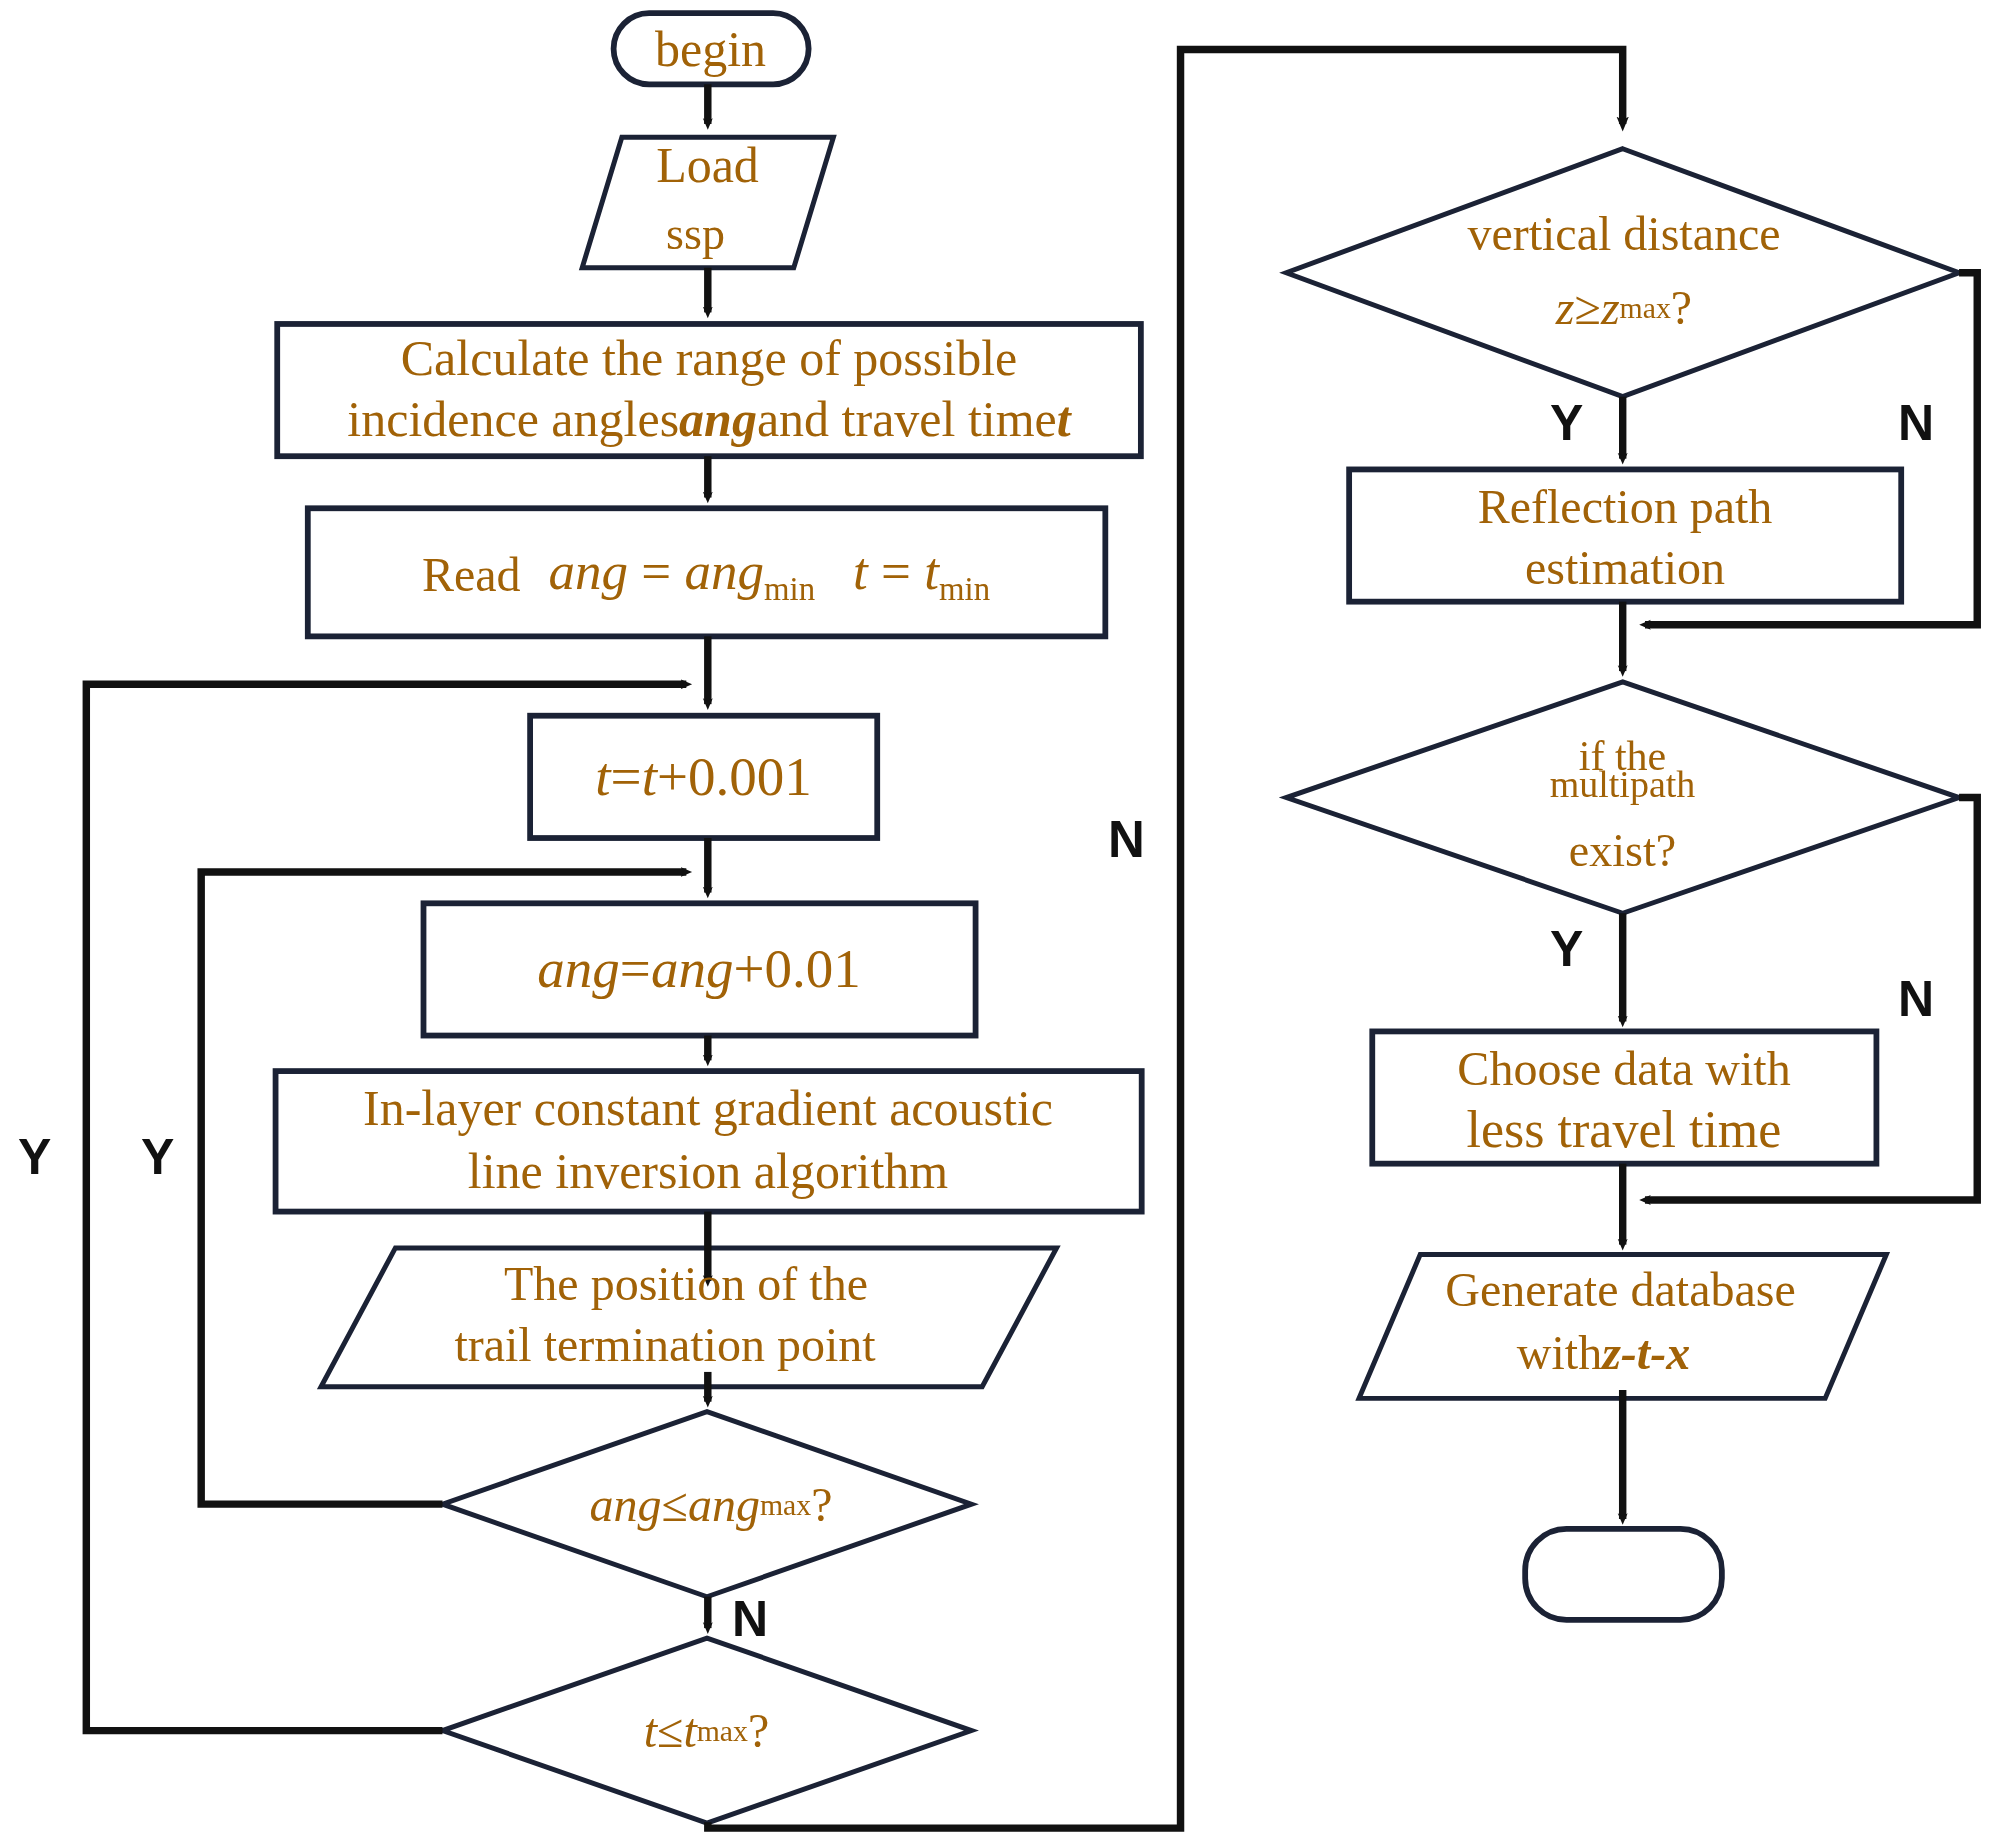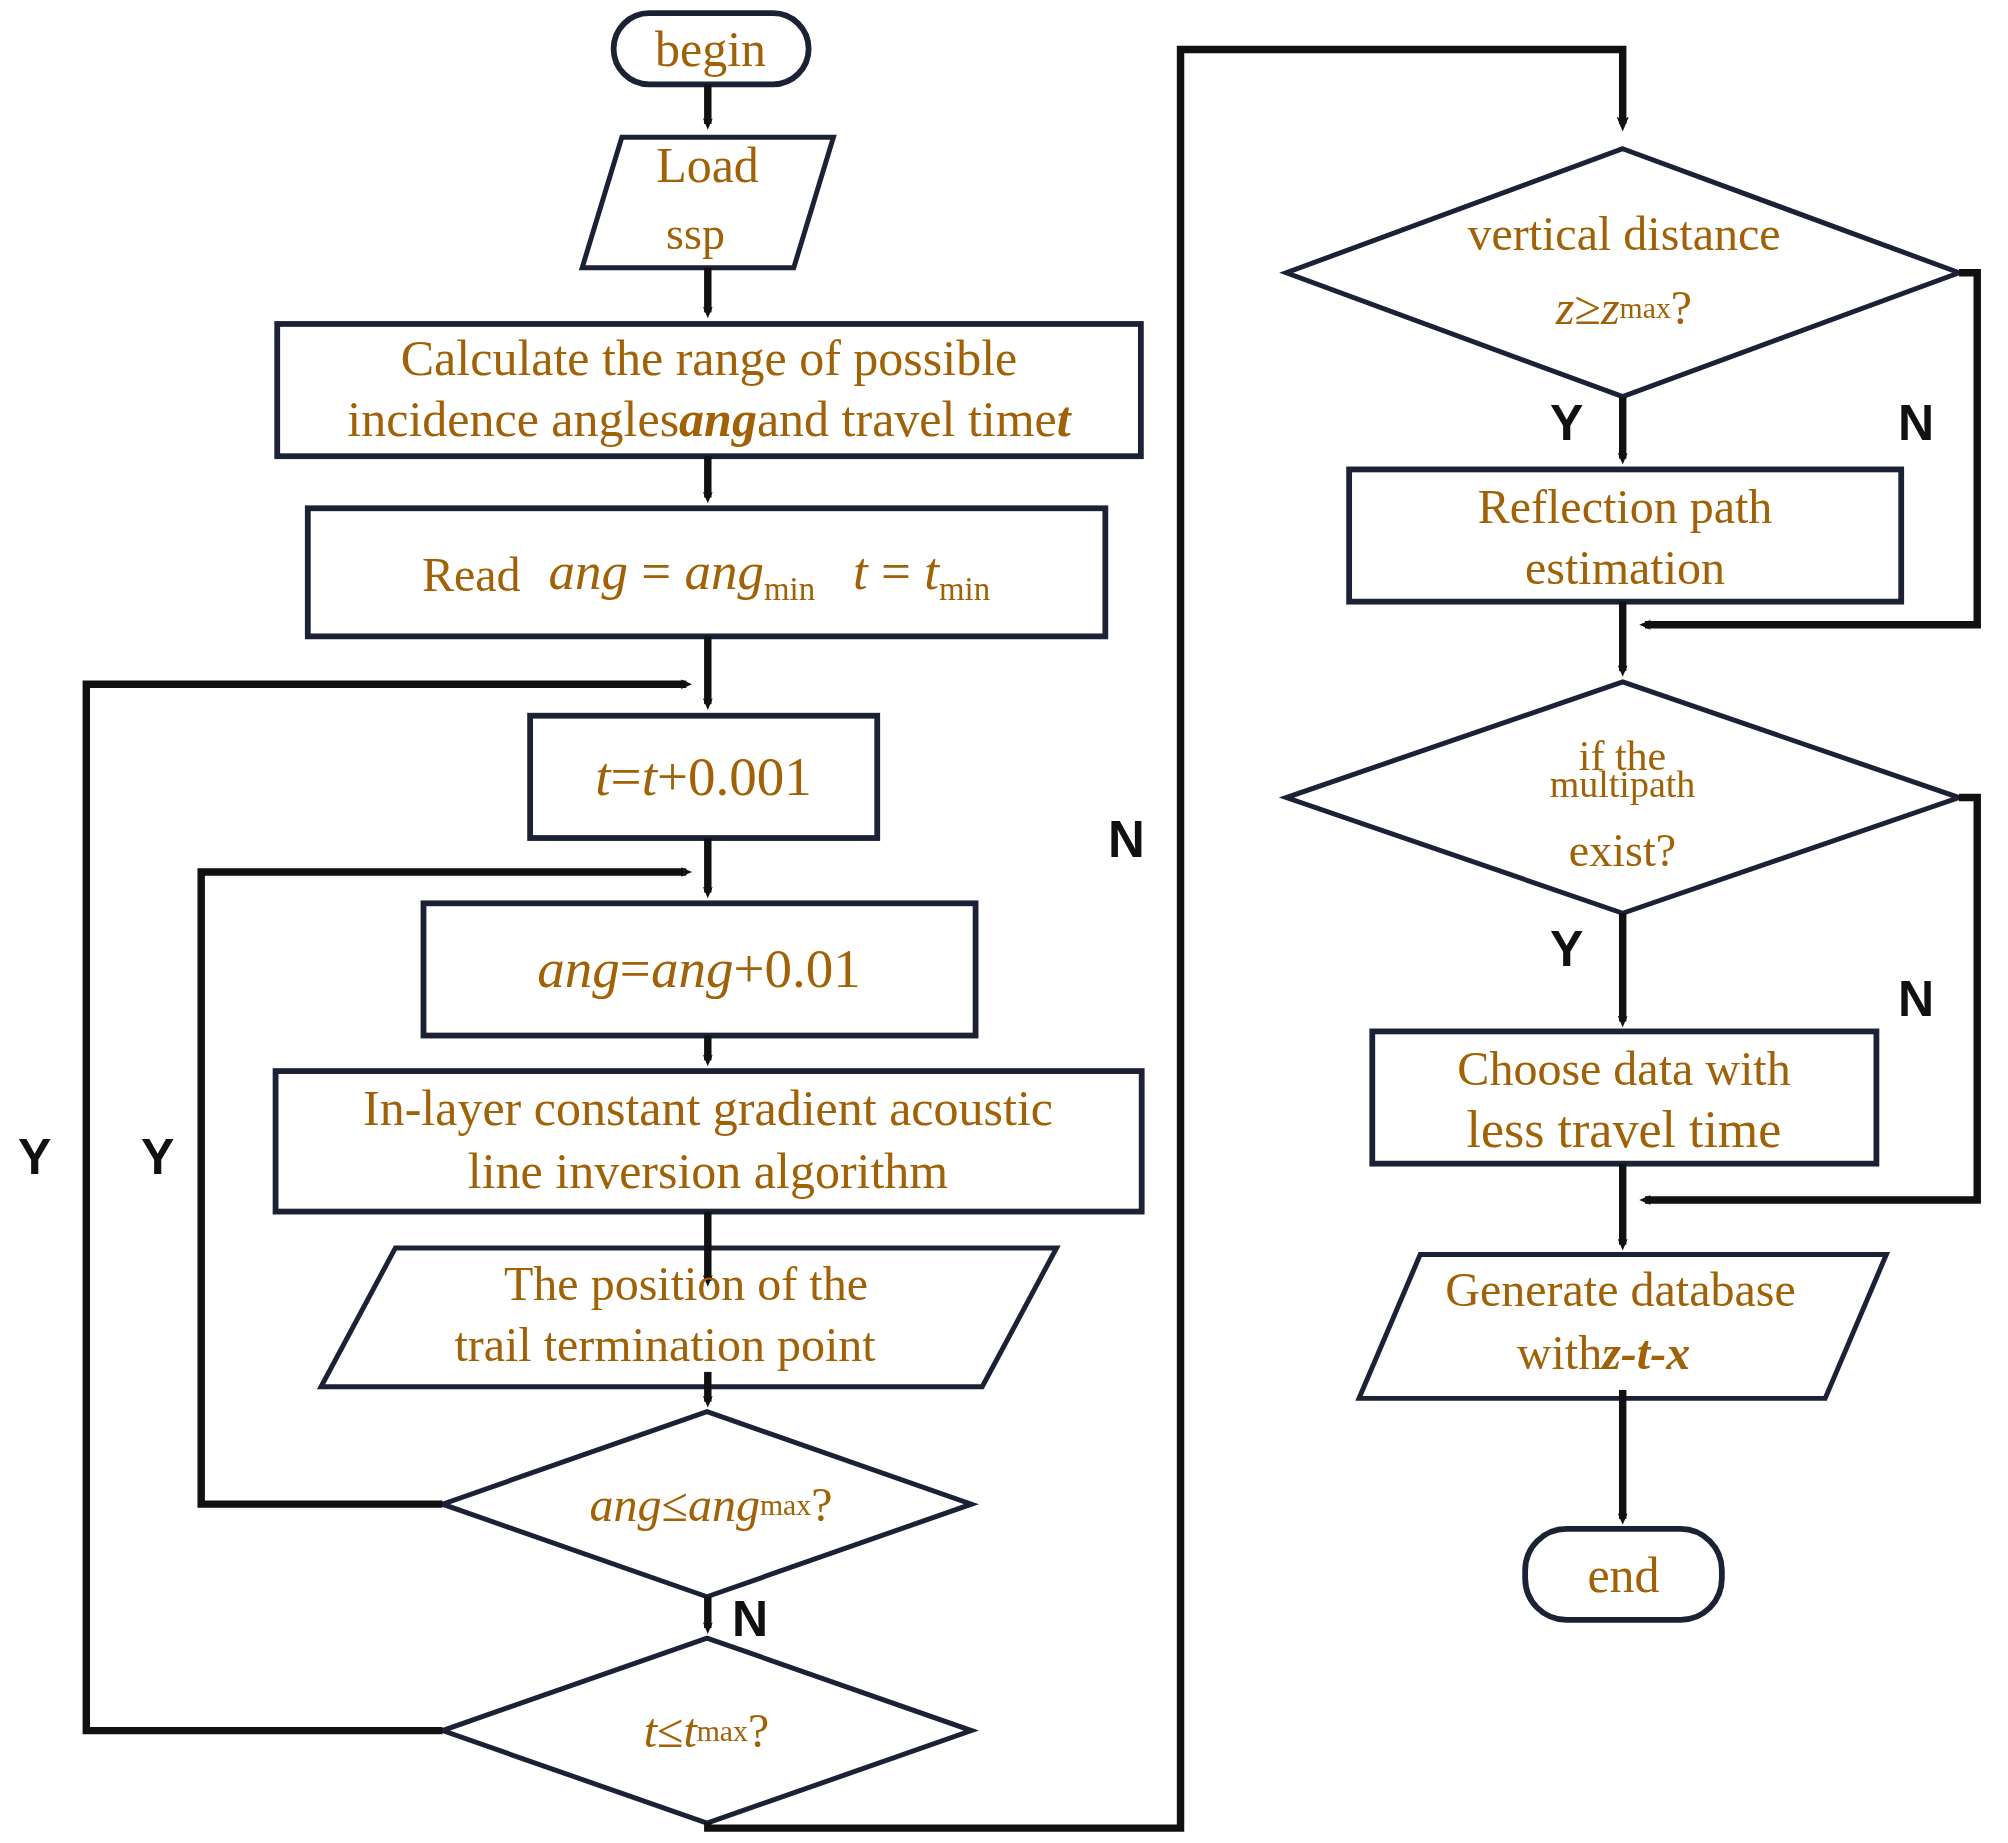--- a/index.html
+++ b/index.html
@@ -169,21 +169,20 @@
 
   <div class="nodeText" style="left:1372px;top:1040px;width:504px;height:58px;font-size:48px;">Choose data with</div>
   <div class="nodeText" style="left:1372px;top:1101px;width:504px;height:58px;font-size:52px;">less travel time</div>
 
   <div class="nodeText" style="left:1389px;top:1261px;width:463px;height:58px;font-size:48px;">Generate database</div>
   <div class="nodeText" style="left:1372px;top:1324px;width:463px;height:58px;font-size:48px;">
     <span>with </span>
       <span class="bld">z-t-x</span>
   </div>
 
-  <div class="nodeText" style="left:1525px;top:1529px;width:197px;height:91px;font-size:50px;">end</div>
 
   <div class="lbl" style="left:18px;top:1132px;font-size:50px;">Y</div>
   <div class="lbl" style="left:141px;top:1132px;font-size:50px;">Y</div>
   <div class="lbl" style="left:732px;top:1594px;font-size:50px;">N</div>
   <div class="lbl" style="left:1108px;top:814px;font-size:51px;">N</div>
 
   <div class="lbl" style="left:1550px;top:398px;font-size:50px;">Y</div>
   <div class="lbl" style="left:1898px;top:398px;font-size:50px;">N</div>
   <div class="lbl" style="left:1550px;top:924px;font-size:50px;">Y</div>
   <div class="lbl" style="left:1898px;top:974px;font-size:50px;">N</div>

